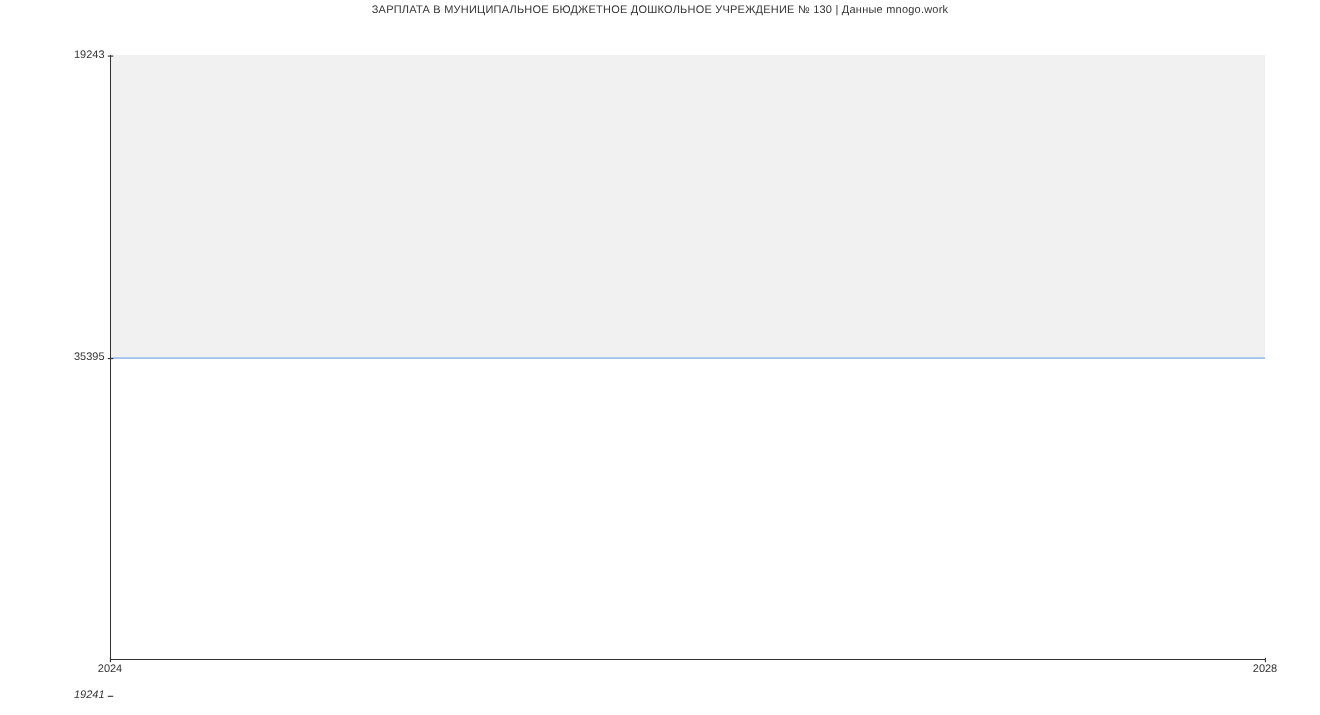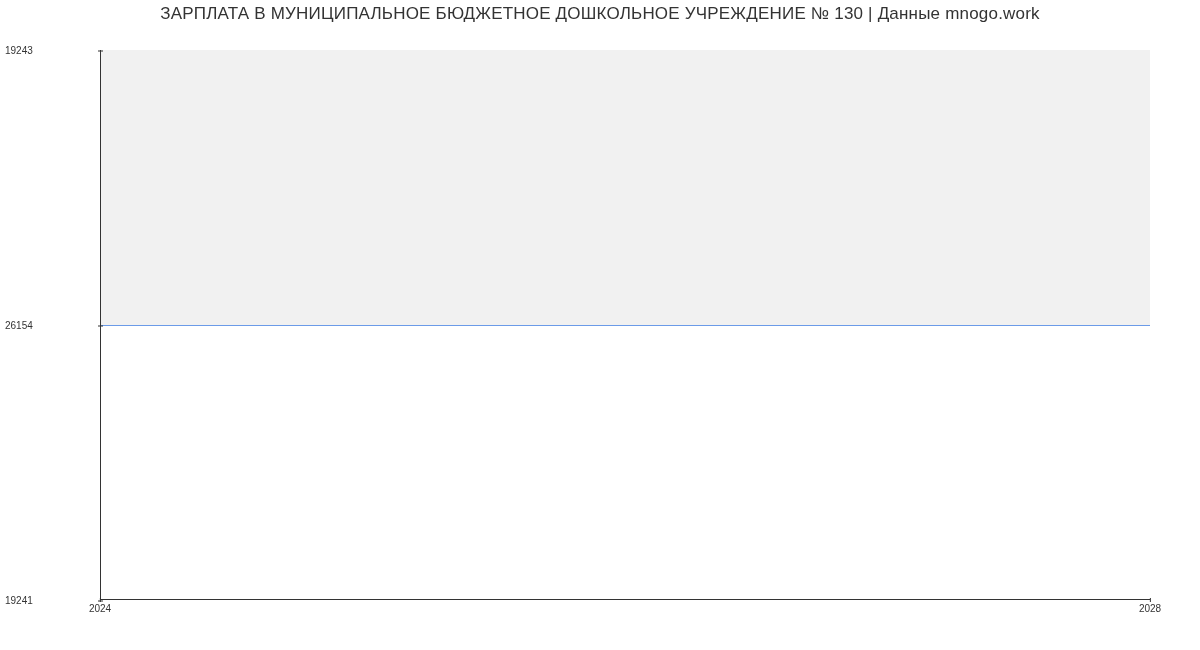--- a/index.html
+++ b/index.html
@@ -15,21 +15,21 @@
     position: relative;
     width: 1200px;
     height: 650px;
   }
   .title {
     position: absolute;
     top: 4px;
     left: 0;
     width: 1200px;
     text-align: center;
-    font-size: 17px;
+    font-size: 10px;
     color: #333333;
     letter-spacing: 0.2px;
   }
   .plot {
     position: absolute;
     left: 100px;
     top: 50px;
     width: 1050px;
     height: 550px;
     background: #f5f5f5;
@@ -58,20 +58,21 @@
     left: 0;
     right: 0;
     top: 50%;
     height: 0;
     border-top: 1.5px solid #6b9be8;
   }
   .ytick {
     position: absolute;
     right: 1105px;
     width: 90px;
+    text-align: right;
     font-size: 10px;
     color: #333333;
     transform: translateY(-50%);
   }
   .ytick .tickmark {
     position: absolute;
     right: -8px;
     top: 50%;
     width: 5px;
     height: 1px;
@@ -105,24 +106,24 @@
     <div class="upper-shade"></div>
     <div class="lower-shade"></div>
     <div class="data-line"></div>
   </div>
 
   <div class="ytick" style="top:50px;">
     <span>19243</span>
     <span class="tickmark"></span>
   </div>
   <div class="ytick" style="top:325px;">
-    <span>26154</span>
+    <span>35395</span>
     <span class="tickmark"></span>
   </div>
-  <div class="ytick" style="top:600px;">
+  <div class="ytick" style="top:632px;font-style:italic;">
     <span>19241</span>
     <span class="tickmark"></span>
   </div>
 
   <div class="xtick" style="left:100px;">
     <span class="tickmark"></span>
     <span>2024</span>
   </div>
   <div class="xtick" style="left:1150px;">
     <span class="tickmark"></span>

